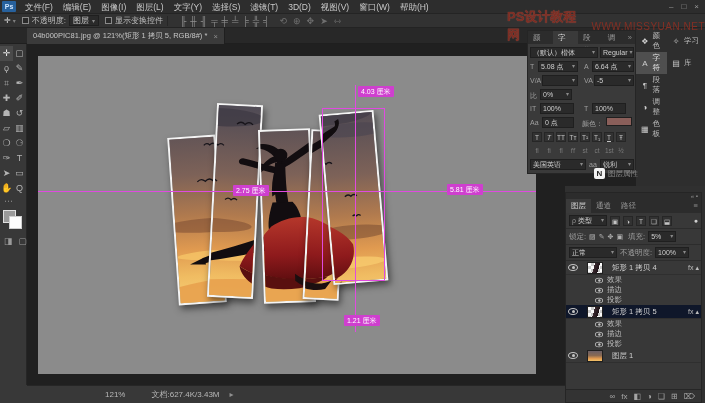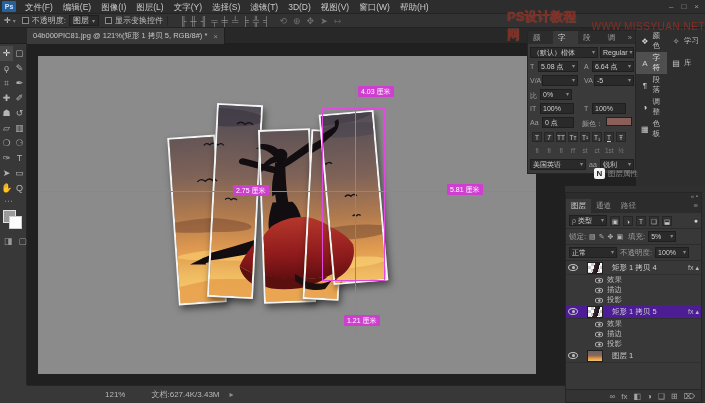--- a/index.html
+++ b/index.html
@@ -62,21 +62,21 @@
   .stripitem.active{background:#4f4f4f;color:#e8e8e8;}
   .stripicon{width:10px;text-align:center;font-size:8px;color:#cfcfcf;}
   
   #tooltip{left:594px;top:168px;z-index:35;display:flex;align-items:center;gap:3px;}
   #tooltip .badge{width:11px;height:11px;background:#f2f2f2;color:#222;font-size:8px;font-weight:bold;text-align:center;line-height:11px;border-radius:2px;}
   #tooltip .tiptext{color:#8f8f8f;font-size:7.5px;}
   
   #layerspanel{left:565px;top:192px;width:137px;height:211px;background:#383838;border:1px solid #252525;z-index:30;font-size:7.5px;}
   .lp-top{height:6px;display:flex;justify-content:flex-end;gap:4px;color:#8a8a8a;font-size:6px;line-height:6px;padding-right:3px;background:#2c2c2c;}
   .lp-row{position:relative;display:flex;align-items:center;height:14px;border-bottom:1px solid #2f2f2f;padding:0 2px;gap:9px;}
-  .lp-row.selected{background:#4c1d95;}
+  .lp-row.selected{background:#0f172a;}
   .lp-sub{display:flex;align-items:center;height:10px;padding-left:28px;gap:3px;color:#bdbdbd;}
   .thumb{width:16px;height:12px;border:1px solid #1f1f1f;position:relative;flex:none;overflow:hidden;}
   .checker{background:repeating-conic-gradient(#c9c9c9 0% 25%,#fafafa 0% 50%) 0 0/6px 6px;}
   .frag{position:absolute;left:0;top:0;right:0;bottom:0;background:linear-gradient(105deg,transparent 42%,#3a2a30 42%,#201418 72%,transparent 72%);}
   .photothumb{background:linear-gradient(#6a5f66 0%,#8a6a52 45%,#e09a50 75%,#f2c268 100%);}
   .graythumb{background:#909090;}
   .eye{width:10px;height:7px;border:1px solid #c3c3c3;border-radius:50%;display:inline-block;position:relative;flex:none;}
   .eye::after{content:"";position:absolute;left:2.5px;top:1px;width:3px;height:3px;border-radius:50%;background:#c3c3c3;}
   .eye.sm{transform:scale(.8);}
   .lname{white-space:nowrap;overflow:hidden;color:#d2d2d2;}

